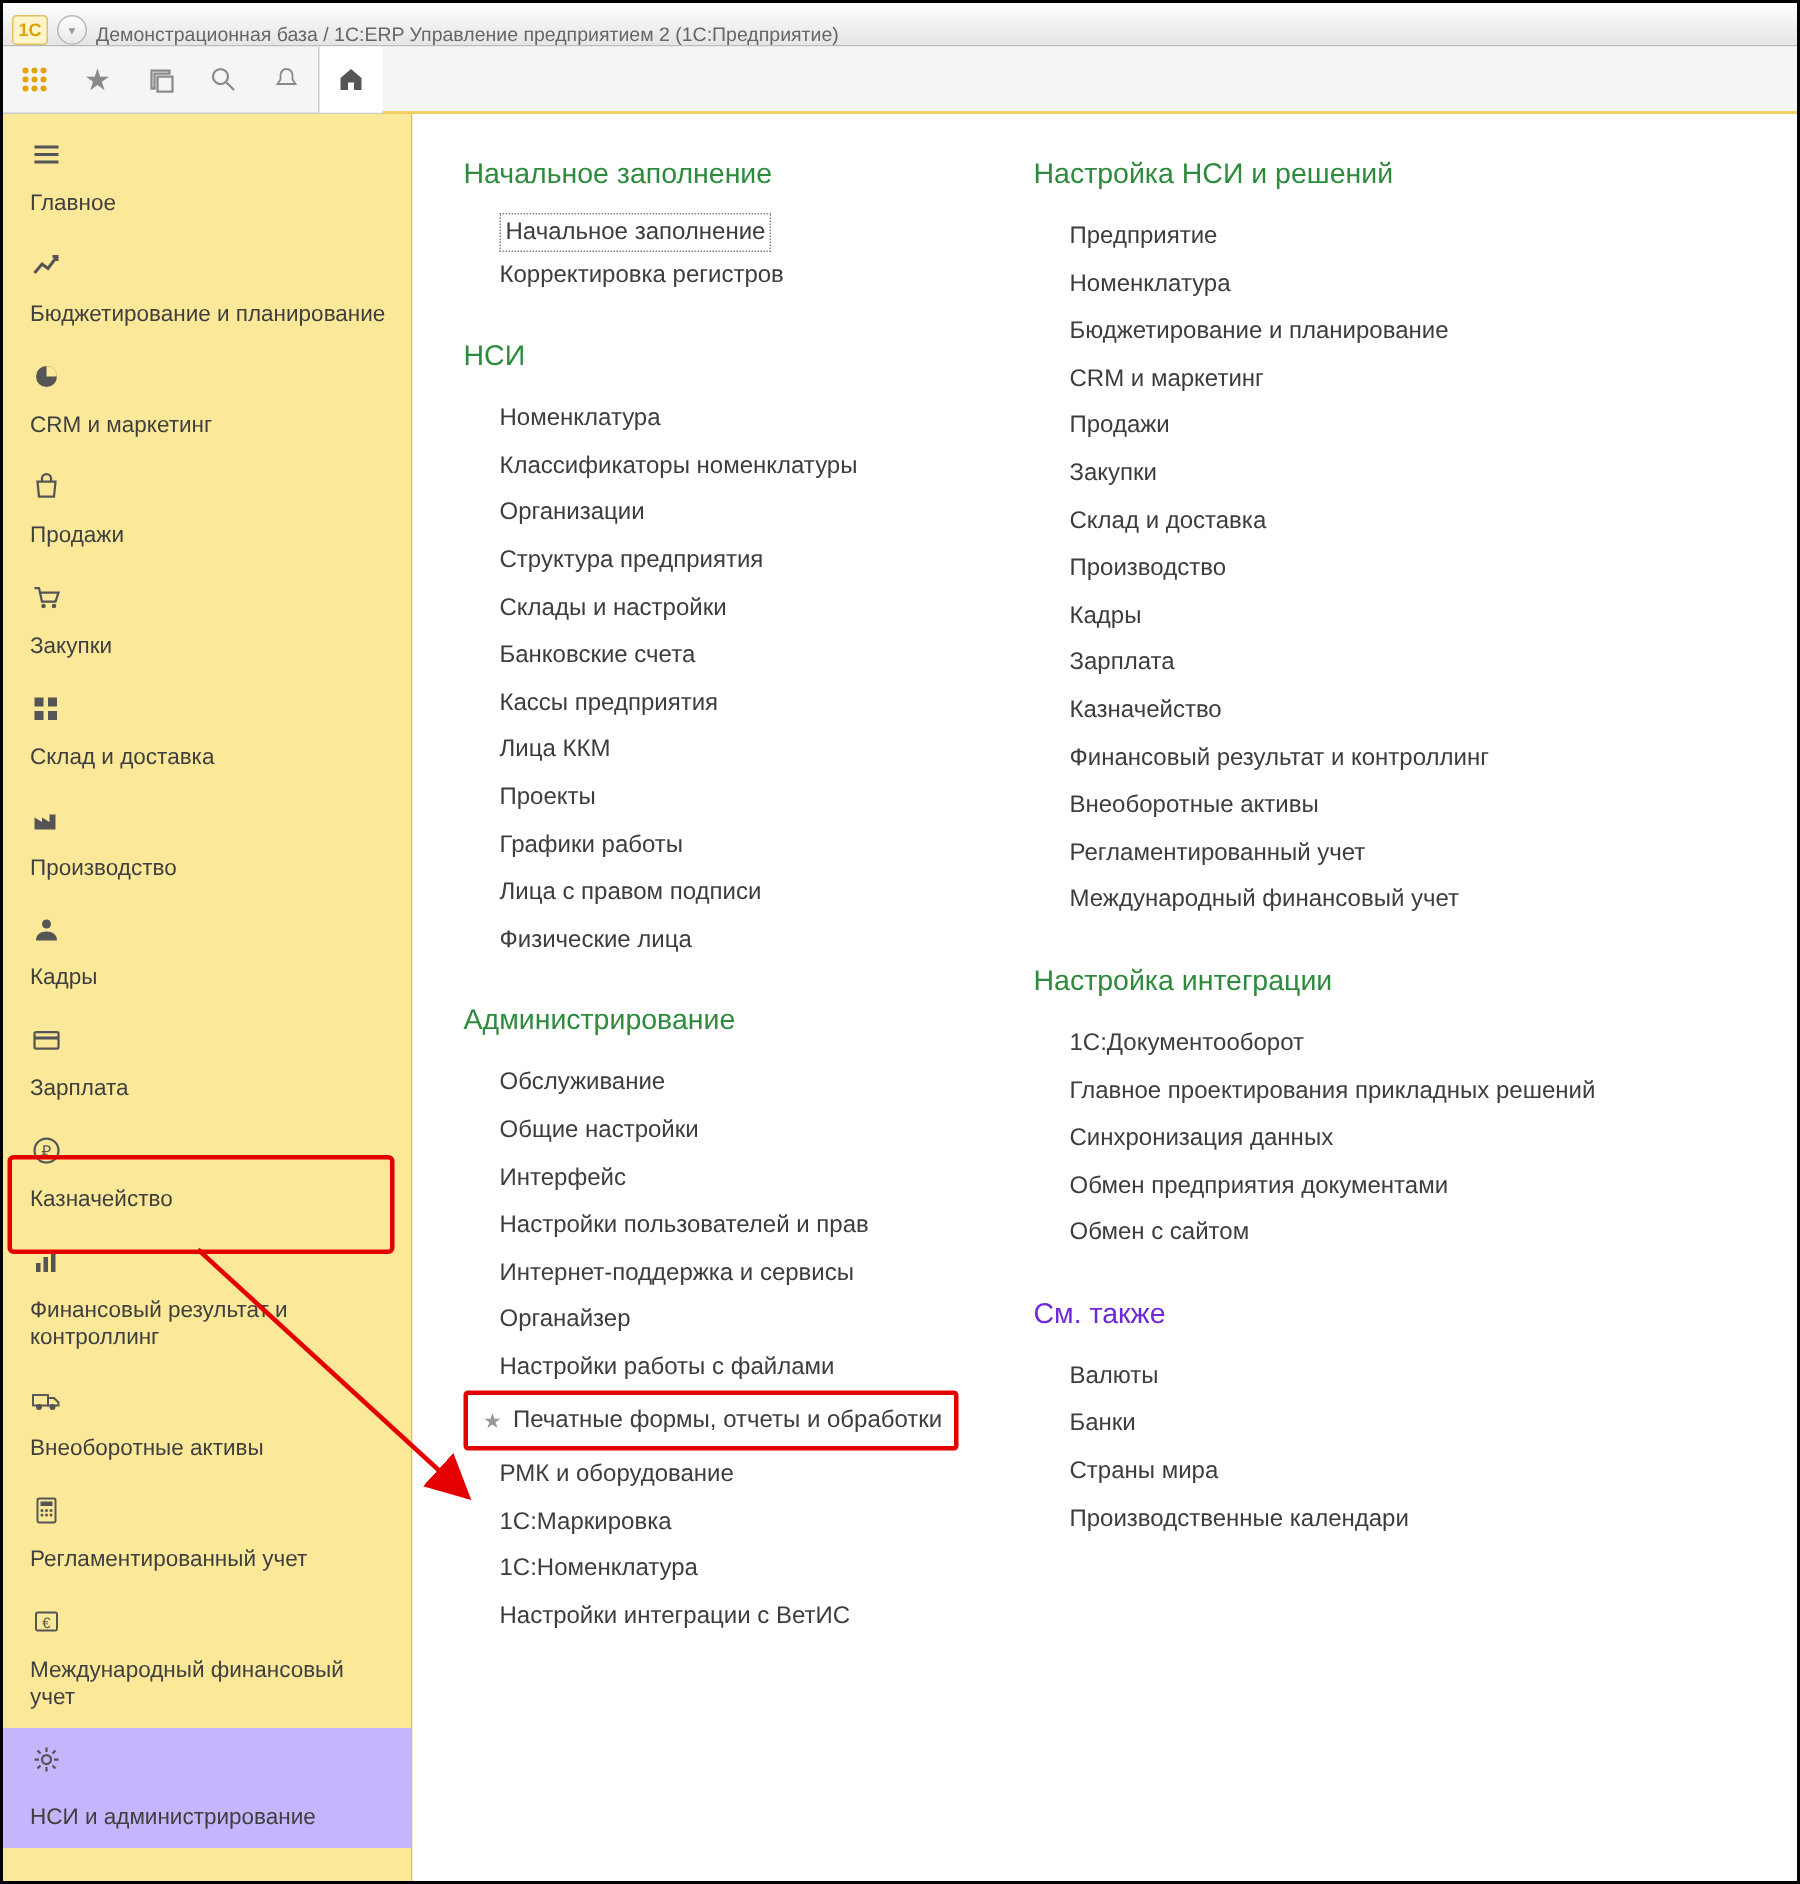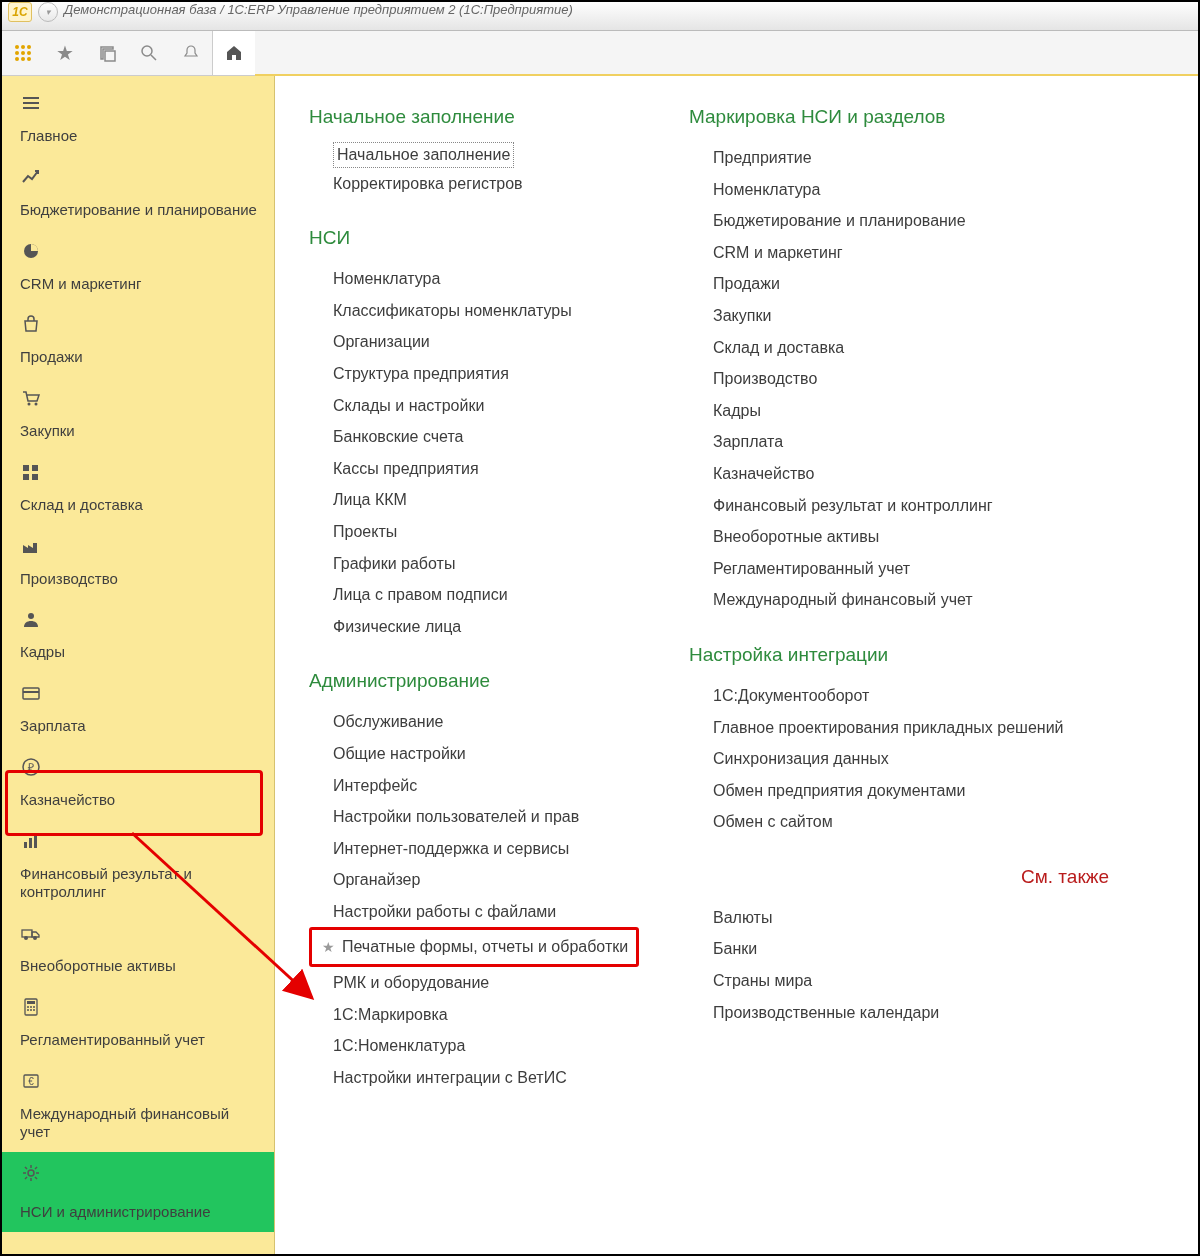--- a/index.html
+++ b/index.html
@@ -1,43 +1,43 @@
 <!DOCTYPE html>
 <html><head>
 <meta charset="utf-8">
 <style>
   html,body{margin:0;padding:0;font-family:Arial,Helvetica,sans-serif;font-size:14px;color:#3a3a3a;background:#f5f5f5;}
   .window{width:1200px;height:1256px;background:#fff;border:2px solid #000;box-sizing:border-box;display:flex;flex-direction:column;overflow:hidden;}
   
-  .titlebar{height:28px;background:linear-gradient(#fefefe,#e5e5e5);border-bottom:1px solid #bbb;display:flex;align-items:flex-start;padding:0 6px;gap:6px;color:#666;font-size:13px;font-style:italic;}
+  .titlebar{height:28px;background:linear-gradient(#fefefe,#e5e5e5);border-bottom:1px solid #bbb;display:flex;align-items:flex-end;padding:0 6px;gap:6px;color:#666;font-size:13px;}
   .tb-ico{width:18px;height:18px;display:flex;align-items:center;justify-content:center;font-size:11px;}
   .logo1c{color:#d9a400;font-weight:bold;font-size:12px;background:#fff4cc;border:1px solid #e0c060;border-radius:3px;padding:0 2px;}
   .circ-btn{width:18px;height:18px;border:1px solid #bbb;border-radius:50%;background:linear-gradient(#fff,#e8e8e8);display:flex;align-items:center;justify-content:center;color:#999;font-size:9px;}
   
   .toolbar{height:44px;background:#f5f5f5;border-bottom:1px solid #ccc;display:flex;align-items:center;}
   .tool-section{display:flex;align-items:center;height:100%;}
   .tool-btn{width:42px;height:44px;display:flex;align-items:center;justify-content:center;color:#8a8a8a;font-size:20px;cursor:pointer;}
   .tool-btn.home{border-left:1px solid #ccc;background:#fff;color:#555;}
   
   .body{flex:1;display:flex;overflow:hidden;}
   .sidebar{width:272px;background:#fbe999;border-right:1px solid #d6c26f;display:flex;flex-direction:column;padding-top:6px;}
   .side-item{display:flex;align-items:flex-start;gap:14px;padding:10px 12px 10px 18px;color:#3f3f3f;font-size:15px;cursor:pointer;line-height:1.25;flex-direction:column;}
   .side-item .ico{width:22px;min-width:22px;height:20px;display:flex;align-items:center;justify-content:center;color:#555;margin-top:1px;}
-  .side-item.active{background:#22c55e;gap:20px;}
+  .side-item.active{background:#c4b5fd;gap:20px;}
   .side-item .lbl{flex:1;}
   
   .red-box-side{position:absolute;border:3px solid #e40000;border-radius:4px;pointer-events:none;}
   
   .main{flex:1;background:#fff;position:relative;overflow:auto;padding:30px 36px 30px 34px;}
   .cols{display:flex;gap:40px;}
   .col{flex:0 0 auto;}
   .col.left{width:340px;}
   .col.right{width:420px;}
   .sec-head{color:#2e8b3d;font-size:19px;margin:0 0 14px 0;font-weight:normal;}
-  .sec-head.gray{color:#b91c1c;text-align:right;}
+  .sec-head.gray{color:#6d28d9;}
   .sec{margin-bottom:28px;}
   .lnk{display:block;padding:5px 0 5px 24px;color:#3d3d3d;font-size:16px;cursor:pointer;line-height:1.35;}
   .lnk.boxed{outline:1px dotted #888;outline-offset:-1px;display:inline-block;margin-left:24px;padding:2px 4px;}
   .lnk.starred{position:relative;}
   .lnk.starred::before{content:"★";position:absolute;left:2px;top:5px;color:#9a9a9a;font-size:14px;}
   
   .red-box-link{border:3px solid #e40000;border-radius:3px;padding:3px 8px;display:inline-block;margin-left:0;}
   
   .arrow-svg{position:absolute;pointer-events:none;}
   
@@ -282,21 +282,21 @@
               <div class="lnk">Лица ККМ</div>
               <div class="lnk">Проекты</div>
               <div class="lnk">Графики работы</div>
               <div class="lnk">Лица с правом подписи</div>
               <div class="lnk">Физические лица</div>
             </div>
             <div class="sec"><div class="sec-head">Администрирование</div><div class="lnk">Обслуживание</div><div class="lnk">Общие настройки</div><div class="lnk">Интерфейс</div><div class="lnk">Настройки пользователей и прав</div><div class="lnk">Интернет-поддержка и сервисы</div><div class="lnk">Органайзер</div><div class="lnk">Настройки работы с файлами</div><div class="red-box-link" style="margin-left: 0px;"><span class="lnk starred" style="padding: 3px 0px 3px 22px;">Печатные формы, отчеты и обработки</span></div><div class="lnk">РМК и оборудование</div><div class="lnk">1С:Маркировка</div><div class="lnk">1С:Номенклатура</div><div class="lnk">Настройки интеграции с ВетИС</div></div>
           </div>
         <div class="col right" id="col-right">
             <div class="sec">
-              <div class="sec-head">Маркировка НСИ и разделов</div>
+              <div class="sec-head">Настройка НСИ и решений</div>
               <div class="lnk">Предприятие</div>
               <div class="lnk">Номенклатура</div>
               <div class="lnk">Бюджетирование и планирование</div>
               <div class="lnk">CRM и маркетинг</div>
               <div class="lnk">Продажи</div>
               <div class="lnk">Закупки</div>
               <div class="lnk">Склад и доставка</div>
               <div class="lnk">Производство</div>
               <div class="lnk">Кадры</div>
               <div class="lnk">Зарплата</div>

